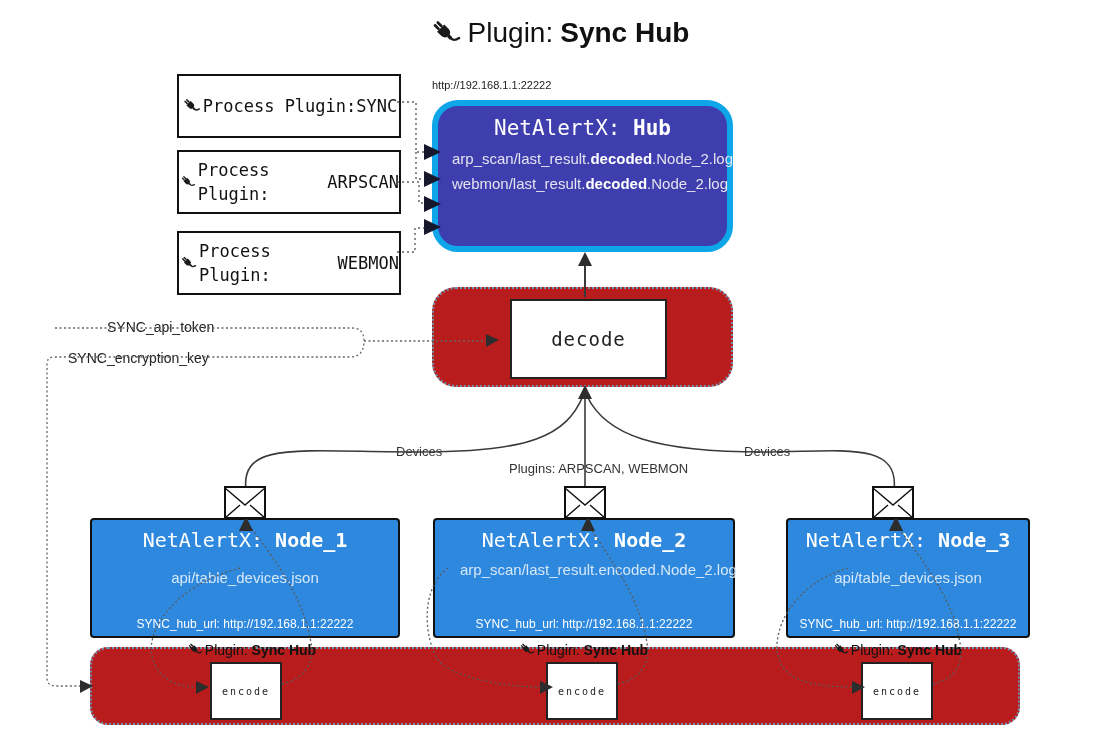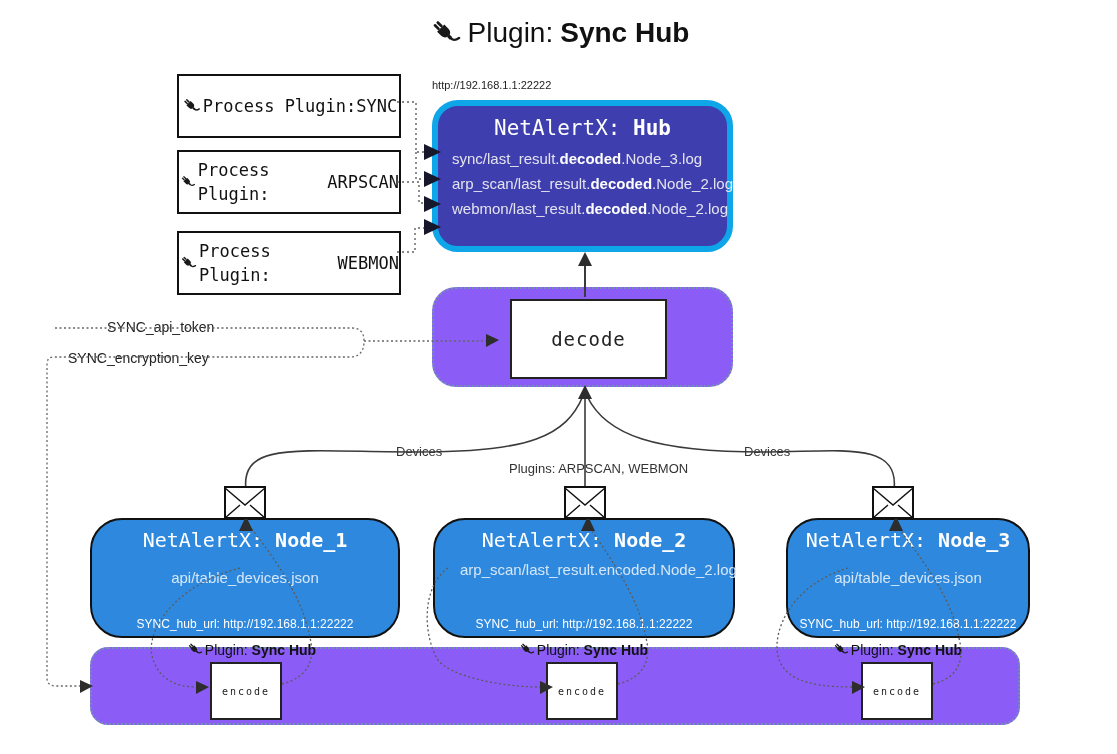--- a/index.html
+++ b/index.html
@@ -20,32 +20,32 @@
   
   .hub-url{left:432px;top:79px;width:301px;text-align:left;font-size:11px;color:#222;}
   .hub{left:432px;top:100px;width:301px;height:152px;background:#3e3eae;border:6px solid #0ea5e9;
        border-radius:26px;box-sizing:border-box;}
   .hub-name{margin-top:10px;text-align:center;font-family:"DejaVu Sans Mono",monospace;
             font-size:21px;color:#fff;}
   .hub-logs{margin-top:6px;padding-left:14px;}
   .hub-log{position:relative;font-size:15px;line-height:25px;color:#e4e4ef;white-space:nowrap;}
   .hub-log b{color:#fff;}
   
-  .panel{background:#8b5cf6;border:2px dotted #6f93ae;box-sizing:border-box;padding-left:15px;}
+  .panel{background:#b91c1c;border:2px dotted #6f93ae;box-sizing:border-box;padding-left:15px;}
   .decode-wrap{left:432px;top:287px;width:301px;height:100px;border-radius:24px;}
   .iobox{background:#fff;border:2px solid #222;box-sizing:border-box;display:flex;
          align-items:center;justify-content:center;font-family:"DejaVu Sans Mono",monospace;color:#222;}
   .decode-box{left:76px;top:10px;width:157px;height:80px;font-size:19px;letter-spacing:1px;}
   
   .secret{background:#fff;padding:0 4px;font-size:14px;color:#222;white-space:nowrap;}
   
   .edge-label{background:#fff;padding:0 4px;font-size:13px;color:#333;white-space:nowrap;}
   .edge-label.center{background:transparent;}
   
-  .node{top:518px;height:120px;background:#2e89de;border:2px solid #111;border-radius:32px;
+  .node{top:518px;height:120px;background:#2e89de;border:2px solid #111;border-radius:4px;
         box-sizing:border-box;color:#fff;}
   .node-name{margin-top:8px;text-align:center;font-family:"DejaVu Sans Mono",monospace;font-size:20px;}
   .node-files{margin-top:12px;}
   .node-file{font-size:15px;line-height:28px;color:#d6e7f8;white-space:nowrap;}
   .files-center{text-align:center;}
   .files-left{padding-left:25px;}
   .node-huburl{position:absolute;left:0;bottom:5px;width:100%;text-align:center;
                font-size:12px;color:#fff;white-space:nowrap;}
   
   .strip{left:90px;top:647px;width:930px;height:78px;border-radius:18px;}
@@ -112,21 +112,20 @@
     </span>
     <span>WEBMON</span>
   </div>
 
   <div class="abs hub-url">http://192.168.1.1:22222</div>
   <div class="abs hub">
     <div class="hub-name">
       <span>NetAlertX: </span><b>Hub</b>
     </div>
     <div class="hub-logs">
-      <div class="hub-log"><span>sync/last_result.</span><b>decoded</b><span>.Node_3.log</span></div>
       <div class="hub-log"><span>arp_scan/last_result.</span><b>decoded</b><span>.Node_2.log</span></div>
       <div class="hub-log"><span>webmon/last_result.</span><b>decoded</b><span>.Node_2.log</span></div>
     </div>
   </div>
 
   <div class="abs panel decode-wrap">
     <div class="abs iobox decode-box">decode</div>
   </div>
 
   <div class="abs secret" style="left:103px;top:319px;">SYNC_api_token</div>

